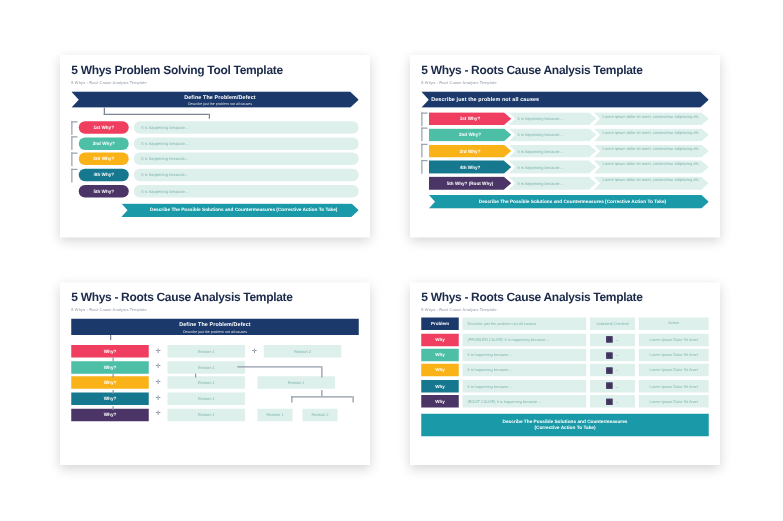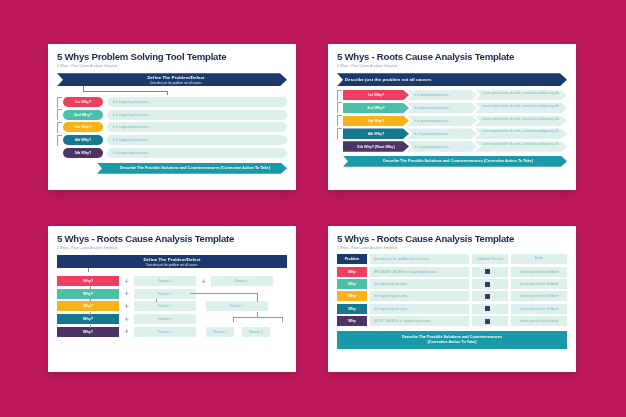--- a/index.html
+++ b/index.html
@@ -2,21 +2,21 @@
 <html><head>
 <meta charset="utf-8">
 <style>
   * { box-sizing: border-box; margin: 0; padding: 0; }
   html, body {
     width: 626px; height: 417px;
     background: #d9d9d9;
     font-family: "Liberation Sans", sans-serif;
     overflow: hidden;
   }
-  .stage { position: relative; width: 626px; height: 417px; background: #be185d; }
+  .stage { position: relative; width: 626px; height: 417px; background: #ffffff; }
 
   .slide {
     position: absolute;
     background: #ffffff;
     box-shadow: 0 3px 9px rgba(0,0,0,0.17);
     overflow: hidden;
   }
   #slide-1 { left: 48px;  top: 44px;  width: 248px; height: 146px; }
   #slide-2 { left: 328px; top: 44px;  width: 248px; height: 146px; }
   #slide-3 { left: 48px;  top: 226px; width: 248px; height: 146px; }

